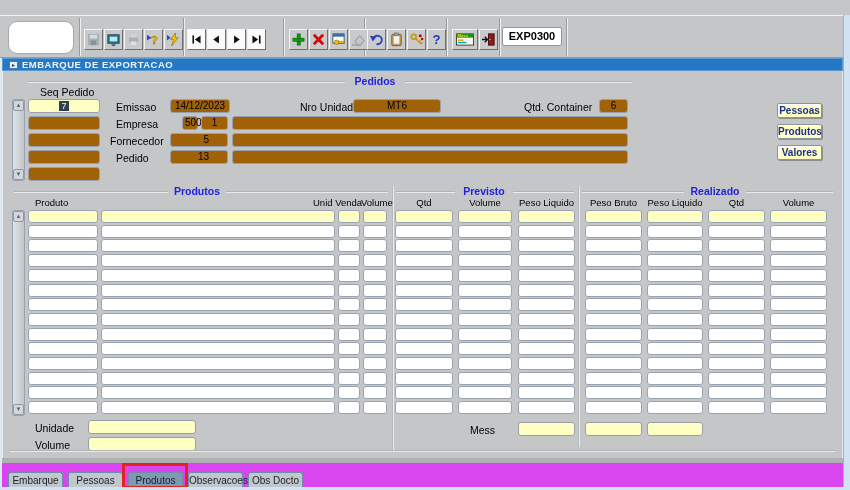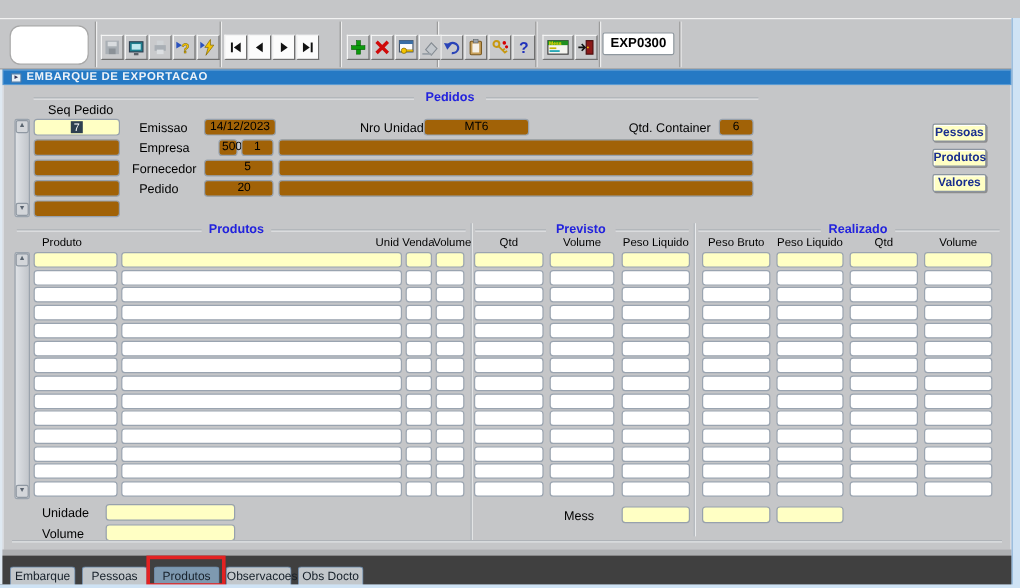--- a/index.html
+++ b/index.html
@@ -63,21 +63,21 @@
   .vsb .sb-dn { bottom:0; }
 
   
   .col-h { position:absolute; font:9.5px "Liberation Sans", sans-serif; color:#000; white-space:nowrap; }
   #grid-rows { position:absolute; left:0; top:210px; width:841px; height:206px; }
   .grid-row { position:absolute; left:0; width:841px; height:14px; }
   .grid-row .cell { position:absolute; top:0; height:13px; background:#fff; border:1px solid #9aa4b0; border-radius:3px; }
   .grid-row .cell.current { background:#ffffc4; }
 
   
-  .tabbar { position:absolute; left:0; top:463px; width:850px; height:27px; background:#404040; }
+  .tabbar { position:absolute; left:0; top:463px; width:850px; height:27px; background:#d946ef; }
   .tab { position:absolute; top:9px; width:55px; height:16px; background:#c2c7cb; border:1px solid #6f8cab; border-bottom:none;
          border-radius:3px 3px 0 0; font:10px "Liberation Sans", sans-serif; color:#16202a; text-align:center; line-height:15px; cursor:default; }
   .tab.selected { background:#7e99b0; }
   .red-box { position:absolute; left:122px; top:0px; width:66px; height:26px; border:3px solid #e32222; }
   .bottom-strip { position:absolute; left:0; top:487px; width:850px; height:3px; background:#cfe3f5; }
   .right-strip { position:absolute; left:843px; top:15px; width:7px; height:475px; background:#cfe3f5; border-left:1px solid #8fb5d9; }
   .left-strip { position:absolute; left:0; top:58px; width:2px; height:429px; background:#dfe9f2; }
 </style>
 </head>
 <body>
@@ -270,21 +270,21 @@
   <div class="lbl r" style="left:116px; top:118px; width:51px;">Empresa</div>
   <div class="fld center" style="left:182px; top:116px; width:16px;text-align:right;">500</div>
   <div class="fld center" style="left:201px; top:116px; width:27px;">1</div>
   <div class="fld" style="left:232px; top:116px; width:396px;"></div>
 
   <div class="lbl r" style="left:110px; top:135px; width:57px;">Fornecedor</div>
   <div class="fld right" style="left:170px; top:133px; width:58px; padding-right:18px;">5</div>
   <div class="fld" style="left:232px; top:133px; width:396px;"></div>
 
   <div class="lbl r" style="left:116px; top:152px; width:51px;">Pedido</div>
-  <div class="fld right" style="left:170px; top:150px; width:58px; padding-right:18px;">20</div>
+  <div class="fld right" style="left:170px; top:150px; width:58px; padding-right:18px;">13</div>
   <div class="fld" style="left:232px; top:150px; width:396px;"></div>
 
   <button class="side-btn" style="top:103px;">Pessoas</button>
   <button class="side-btn" style="top:124px;">Produtos</button>
   <button class="side-btn" style="top:145px;">Valores</button>
 
   <div class="vline" style="left:392px; top:186px; height:264px;"></div>
   <div class="vline" style="left:578px; top:186px; height:261px;"></div>
 
   <div class="hline" style="left:14px; top:191px; width:374px;"></div>

